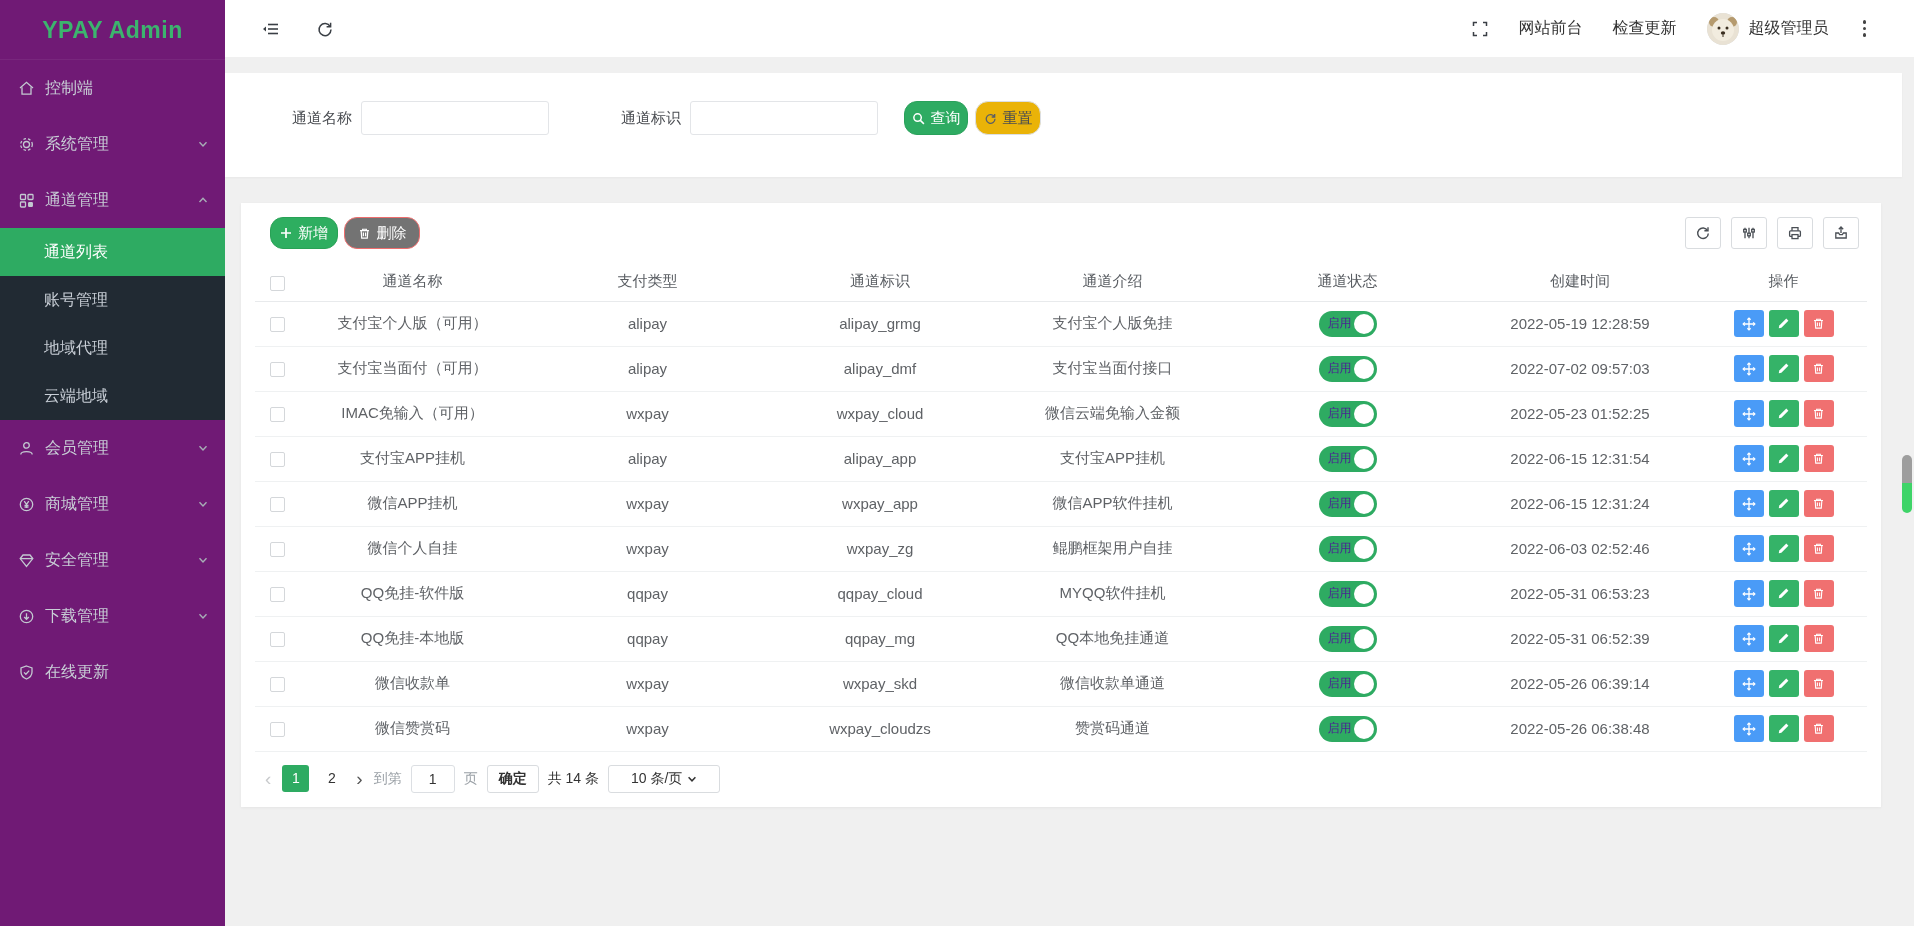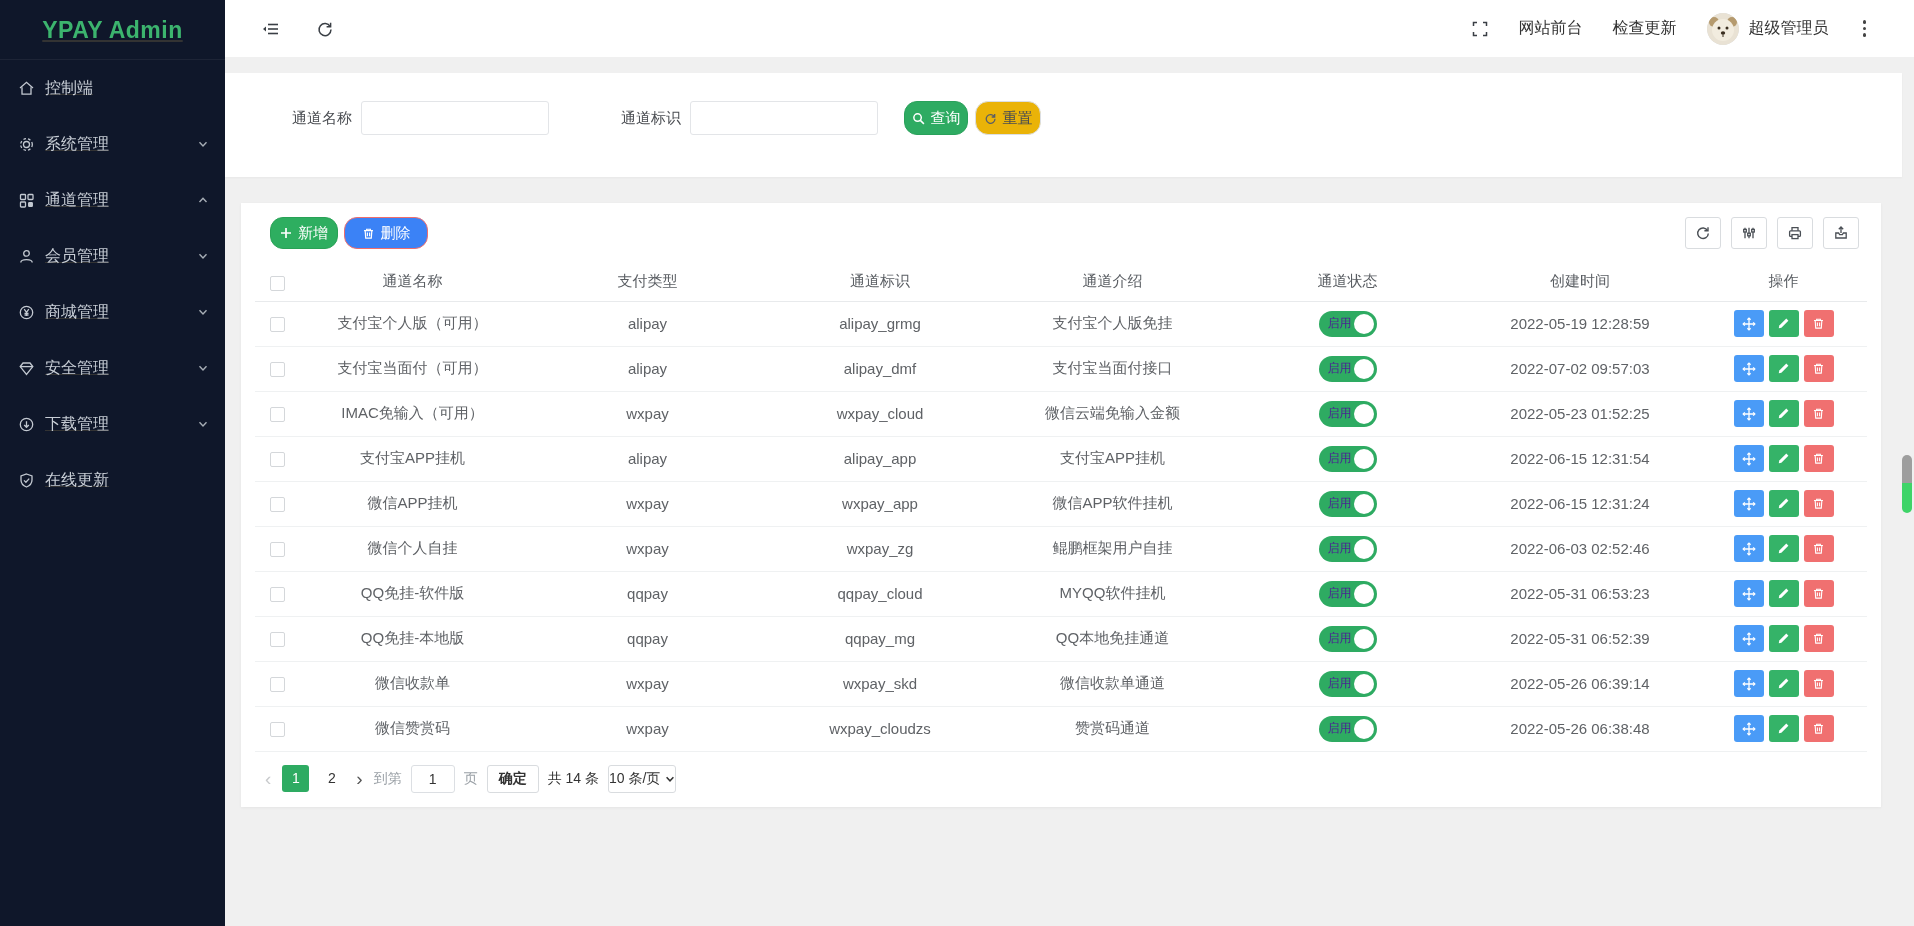--- a/index.html
+++ b/index.html
@@ -4,21 +4,21 @@
 <style>
   * { margin:0; padding:0; box-sizing:border-box; }
   html,body { width:1914px; height:926px; overflow:hidden; }
   body {
     font-family:"Liberation Sans","DejaVu Sans",sans-serif;
     background:#f0f0f0; color:#333; position:relative;
   }
   svg { display:block; }
 
   
-  #sidebar { position:absolute; left:0; top:0; width:225px; height:926px; background:#0f172a; z-index:5;text-decoration:underline; }
+  #sidebar { position:absolute; left:0; top:0; width:225px; height:926px; background:#701a75; z-index:5; }
   .logo { height:60px; line-height:60px; text-align:center; color:#3CB46E; font-weight:bold; font-size:23px; letter-spacing:.5px; border-bottom:1px solid rgba(255,255,255,.06); }
   .nav-item { height:56px; display:flex; align-items:center; padding:0 18px; color:#C8CED6; font-size:16px; position:relative; cursor:pointer; }
   .nav-item .mi { margin-right:10px; flex:0 0 auto; }
   .nav-item .chev { position:absolute; right:16px; }
   .submenu { background:#212A33; }
   .sub-item { height:48px; display:flex; align-items:center; padding-left:44px; color:#C8CED6; font-size:16px; cursor:pointer; }
   .sub-item.active { background:#2EAB62; color:#fff; }
 
   
   #topbar { position:absolute; left:225px; top:0; width:1689px; height:57px; background:#fff; display:flex; align-items:center; }
@@ -38,21 +38,21 @@
   .s-label2 { margin-left:72px; }
   .s-input { width:188px; height:34px; border:1px solid #e3e5e8; border-radius:3px; background:#fff; font-size:14px; padding:0 10px; color:#333; outline:none; }
   .btn { display:inline-flex; align-items:center; justify-content:center; gap:6px; height:34px; border-radius:13px; font-size:15px; cursor:pointer; border:1px solid transparent; }
   .btn-query { background:#2EAB62; border-color:#2aa15b; color:#fff; width:64px; margin-left:26px; }
   .btn-reset { background:#eab308; border-color:#dcdfe3; color:#4a4d52; width:66px; margin-left:7px; }
 
   
   #main-card { position:absolute; left:241px; top:203px; width:1640px; height:604px; background:#fff; box-shadow:0 1px 3px rgba(0,0,0,.05); padding:12px 14px; }
   .toolbar { display:flex; align-items:center; margin:2px 8px 14px 8px;padding-left:7px; }
   .btn-add { background:#2EAE60; border-color:#29a156; color:#fff; width:68px; height:32px; }
-  .btn-del { background:#3b82f6; border-color:#ee6d6d; color:#fff; width:84px; height:32px; margin-left:6px; }
+  .btn-del { background:#737373; border-color:#ee6d6d; color:#fff; width:76px; height:32px; margin-left:6px; }
   .tool-icons { margin-left:auto; display:flex; gap:10px; }
   .mini-btn { width:36px; height:32px; border:1px solid #d9dcdf; border-radius:3px; background:#fff; display:flex; align-items:center; justify-content:center; cursor:pointer; color:#4a4f55; }
 
   
   table { border-collapse:collapse; table-layout:fixed; width:1612px; }
   col.w-chk{width:45px} col.w-name{width:225px} col.w-type{width:245px} col.w-code{width:220px}
   col.w-desc{width:245px} col.w-stat{width:225px} col.w-time{width:240px} col.w-ops{width:167px}
   thead th { height:38px; font-weight:normal; font-size:15px; color:#5a5e63; text-align:center; border-bottom:1px solid #e8eaec; }
   tbody td { height:45px; font-size:15px; color:#5f6266; text-align:center; border-bottom:1px solid #eff1f2; }
   .checkbox { display:inline-block; width:15px; height:15px; border:1px solid #d4d7da; border-radius:2px; background:#fff; vertical-align:middle; cursor:pointer; }
@@ -70,21 +70,21 @@
   
   .pagination { display:flex; align-items:center; margin:13px 8px 0 8px; gap:9px; font-size:14px; }
   .pg-arrow { color:#c8cacc; font-size:19px; line-height:1; cursor:pointer; padding:0 2px; }
   .pg-arrow.next { color:#555; }
   .pg-num { min-width:27px; height:27px; line-height:27px; text-align:center; border-radius:3px; color:#333; cursor:pointer; }
   .pg-num.active { background:#2EAB62; color:#fff; }
   .pg-gray { color:#9aa0a6; }
   .pg-input { width:44px; height:28px; border:1px solid #dcdfe3; border-radius:3px; text-align:center; font-size:14px; color:#333; outline:none; }
   .pg-confirm { height:28px; padding:0 11px; border:1px solid #d9dcdf; border-radius:3px; background:#fff; font-weight:bold; font-size:14px; color:#333; cursor:pointer; }
   .pg-total { color:#333; }
-  .pg-select { height:28px; border:1px solid #d9dcdf; border-radius:3px; background:#fff; display:inline-flex; align-items:center; gap:5px; padding:0 0; cursor:pointer; color:#333; }
+  .pg-select { height:28px; border:1px solid #d9dcdf; border-radius:3px; background:#fff; display:inline-flex; align-items:center; gap:5px; padding:0 22px; cursor:pointer; color:#333; }
 
   
   #scrollbar { position:absolute; right:2px; top:0; width:10px; height:926px; z-index:9; }
   #scroll-thumb { position:absolute; top:455px; left:0; width:10px; height:58px; border-radius:5px; overflow:hidden; cursor:pointer; }
   #scroll-thumb .t-gray { height:28px; background:#9e9e9e; }
   #scroll-thumb .t-green { height:30px; background:#3ed468; }
 </style>
 </head>
 <body>
 
@@ -127,20 +127,26 @@
         </svg>
     </span>
     <span>通道管理</span>
     <span class="chev">
       <svg width="12" height="12" viewBox="0 0 12 12" fill="none" stroke="#A7AEB6" stroke-width="1.4">
           <path d="M2.5 8 L6 4.2 L9.5 8"></path>
         </svg>
     </span>
   </div>
 
+  <div class="submenu">
+    <div class="sub-item active">通道列表</div>
+    <div class="sub-item">账号管理</div>
+    <div class="sub-item">地域代理</div>
+    <div class="sub-item">云端地域</div>
+  </div>
 
   <div class="nav-item">
     <span class="mi">
       <svg width="17" height="17" viewBox="0 0 17 17" fill="none" stroke="#C3C9D1" stroke-width="1.3">
           <circle cx="8.5" cy="5.4" r="2.8"></circle>
           <path d="M2.8 14.6 C2.8 10.6 14.2 10.6 14.2 14.6"></path>
         </svg>
     </span>
     <span>会员管理</span>
     <span class="chev">

